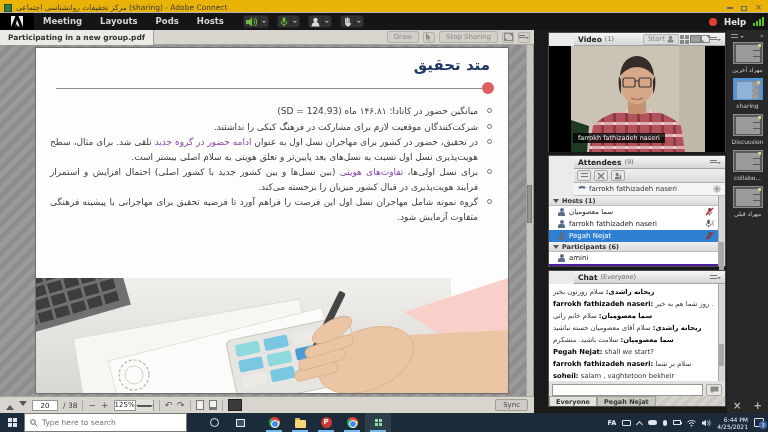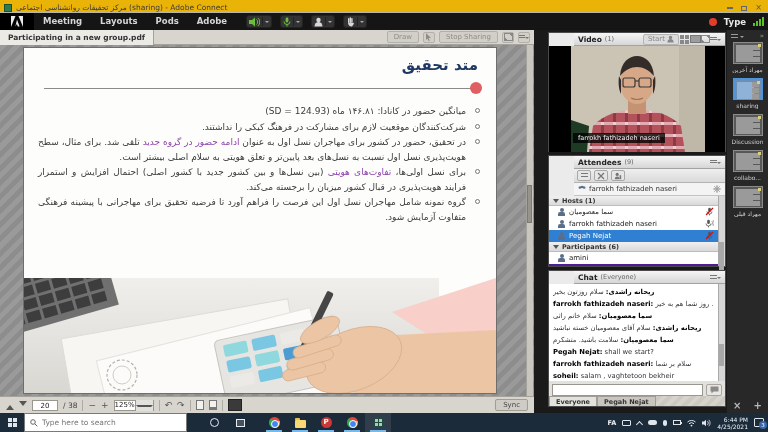--- a/index.html
+++ b/index.html
@@ -35,21 +35,21 @@
   .share-tab { height:15px; background:#eceae5; border-right:1px solid #a5a29c; padding:0 8px; font-size:7.5px; font-weight:bold; color:#333; line-height:15px; }
   .share-hdr-right { margin-left:auto; display:flex; align-items:center; gap:4px; padding-right:4px; }
   .sbtn { font-size:7px; color:#8f8c86; background:#d2cfc9; border:1px solid #b3b0aa; border-radius:2px; padding:1px 6px; }
   .sicon { width:12px; height:11px; background:#d2cfc9; border:1px solid #b3b0aa; border-radius:2px; display:flex; align-items:center; justify-content:center; }
   .share-body { position:absolute; left:0; top:15px; width:534px; height:351px;
      background:repeating-linear-gradient(135deg,#9a9a9a 0 5px,#8d8d8d 5px 10px); }
   .share-scroll { position:absolute; right:1px; top:0; width:7px; height:351px; background:#c9c6c0; border-left:1px solid #a5a29c; }
   .share-thumb { position:absolute; right:1px; top:140px; width:5px; height:38px; background:#97948e; border:1px solid #7d7a74; }
 
   
-  .slide { position:absolute; left:24px; top:3px; width:472px; height:345px; background:#fdfdfc; box-shadow:0 0 0 1px #6e6e6e; overflow:hidden; direction:rtl; }
+  .slide { position:absolute; left:36px; top:3px; width:472px; height:345px; background:#fdfdfc; box-shadow:0 0 0 1px #6e6e6e; overflow:hidden; direction:rtl; }
   .slide-title { position:absolute; top:8px; right:18px; font-size:15px; font-weight:bold; color:#1f3864; }
   .slide-line { position:absolute; top:40px; right:24px; left:20px; height:1px; background:#8a8a8a; }
   .slide-dot { position:absolute; top:34px; right:14px; width:12px; height:12px; border-radius:50%; background:#e05f62; }
   .bullets { position:absolute; top:56px; right:16px; left:14px; font-size:9px; color:#3c3c3c; }
   .bullet { position:relative; padding-right:14px; text-align:justify; line-height:14.5px; margin-bottom:1px; }
   .bmark { position:absolute; right:0; top:4px; width:5px; height:5px; border:1px solid #777; border-radius:50%; }
   .hl { color:#8e44ad; }
   .slide-photo { position:absolute; left:0; bottom:0; width:472px; height:115px; }
 
   
@@ -186,21 +186,21 @@
       <svg width="12" height="11" viewBox="0 0 12 11">
           <polygon points="0,0 4.5,0 0,11" fill="#e8e8e8"></polygon>
           <polygon points="12,0 7.5,0 12,11" fill="#e8e8e8"></polygon>
           <polygon points="6,3.5 8.6,10.5 6.8,10.5 5.9,8 4.4,10.5" fill="#e8e8e8"></polygon>
         </svg>
     </div>
     <div id="menus" style="display:flex;">
         <div class="menu-item">Meeting</div>
         <div class="menu-item">Layouts</div>
         <div class="menu-item">Pods</div>
-        <div class="menu-item">Adobe</div>
+        <div class="menu-item">Hosts</div>
       </div>
     <div class="tbgroup">
       <div class="tbtn">
         <svg width="11" height="10" viewBox="0 0 11 10">
             <polygon points="0,3 3,3 6,0.5 6,9.5 3,7 0,7" fill="#6abf3a"></polygon>
             <path d="M7.5 2.5 A3.2 3.2 0 0 1 7.5 7.5 M8.8 1 A5 5 0 0 1 8.8 9" stroke="#6abf3a" fill="none" stroke-width="1"></path>
           </svg>
         <span class="sep"></span>
           <span class="caret"></span>
       </div>
@@ -227,21 +227,21 @@
             <rect x="3.6" y="0.3" width="1.4" height="5.7" rx="0.7" fill="#d8d8d8"></rect>
             <rect x="5.2" y="1" width="1.4" height="5" rx="0.7" fill="#d8d8d8"></rect>
             <path d="M2 5.5 C2 8.5 4 9.7 6 9.5 L7.8 7 C8.3 6 7.2 5.2 6.5 6 Z" fill="#d8d8d8"></path>
           </svg>
         <span class="sep"></span>
           <span class="caret"></span>
       </div>
     </div>
     <div class="mb-right">
       <span class="recdot"></span>
-      <span class="help-lbl">Type</span>
+      <span class="help-lbl">Help</span>
       <span class="sigbars">
           <i style="height:3px"></i>
           <i style="height:5px"></i>
           <i style="height:7px"></i>
           <i style="height:9px"></i>
         </span>
     </div>
   </div>
 
   <div class="sharepod">

